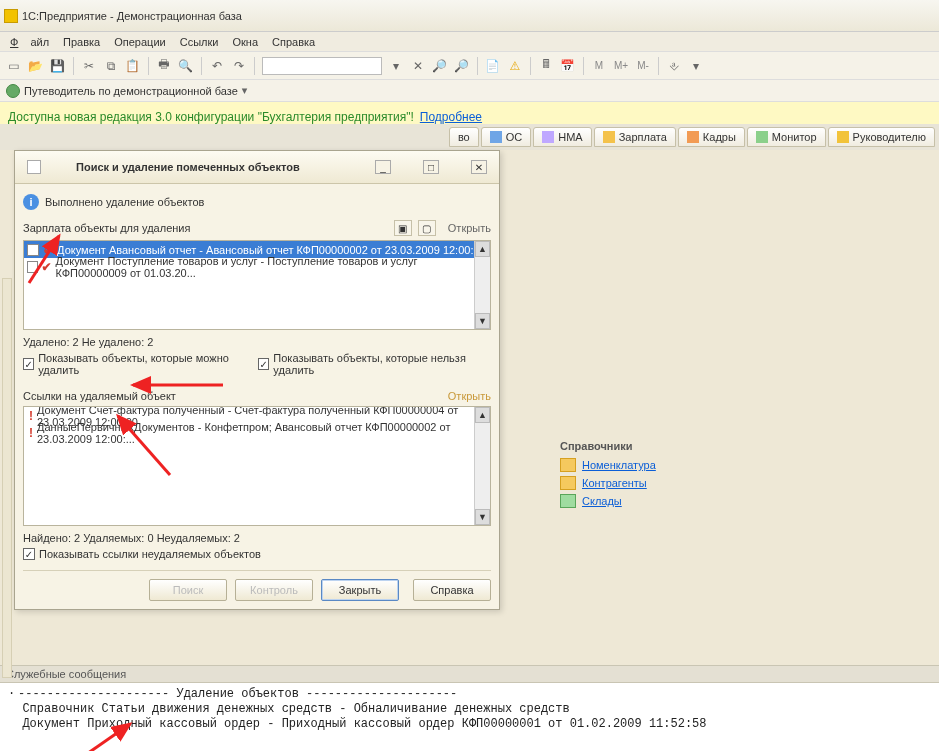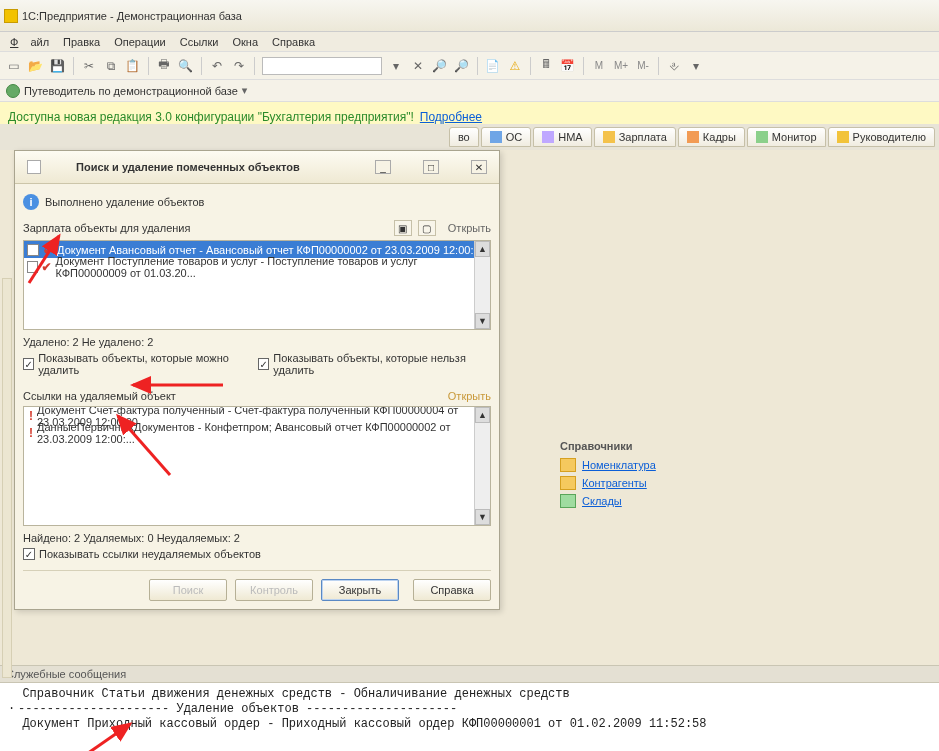--- a/index.html
+++ b/index.html
@@ -416,22 +416,22 @@
         </marker>
       </defs>
     <line x1="60" y1="65" x2="8" y2="6" stroke="#e22" stroke-width="3" marker-end="url(#ah3)"></line>
   </svg>
 </div>
 
 <div class="sm-header">
   <span>Служебные сообщения</span>
 </div>
 <div class="sm-body">
+  <div><span class="bullet">·</span><span>--------------------- Удаление объектов ---------------------</span></div>
   <div>&nbsp;&nbsp;<span>Справочник Статьи движения денежных средств - Обналичивание денежных средств</span></div>
-  <div><span class="bullet">·</span><span>--------------------- Удаление объектов ---------------------</span></div>
   <div>&nbsp;&nbsp;<span>Документ Приходный кассовый ордер - Приходный кассовый ордер КФП00000001 от 01.02.2009 11:52:58</span></div>
 
   <svg class="arrow" style="position:absolute; left:35px; top:35px;" width="110" height="70">
     <defs>
         <marker id="ah4" markerWidth="8" markerHeight="8" refX="6" refY="3" orient="auto">
           <path d="M0,0 L7,3 L0,6 Z" fill="#e22"></path>
         </marker>
       </defs>
     <line x1="10" y1="65" x2="95" y2="6" stroke="#e22" stroke-width="3" marker-end="url(#ah4)"></line>
   </svg>

